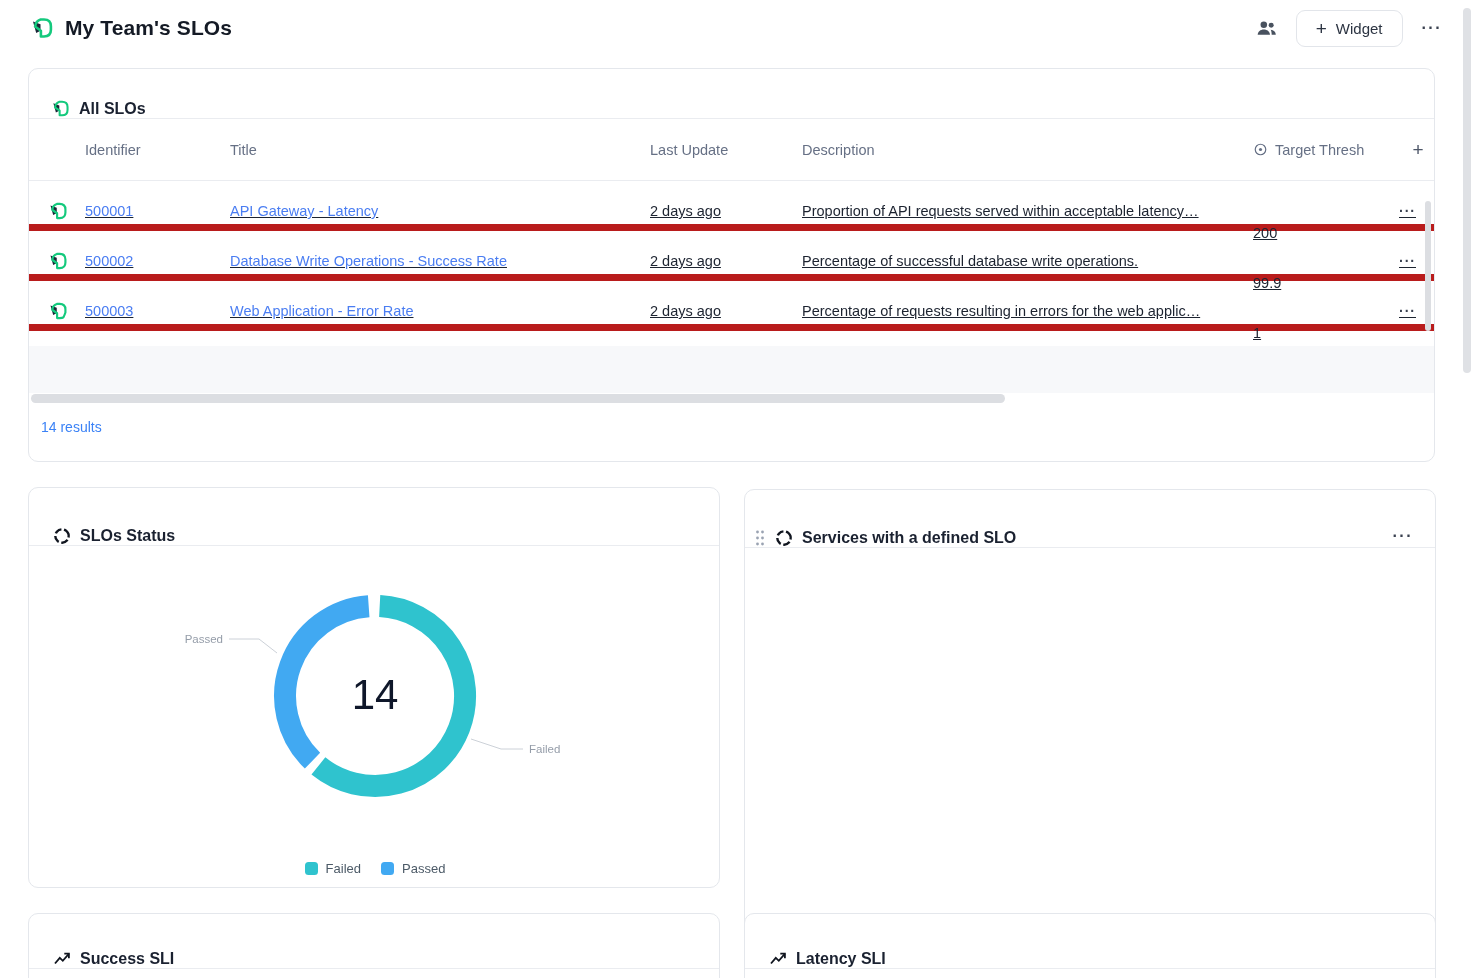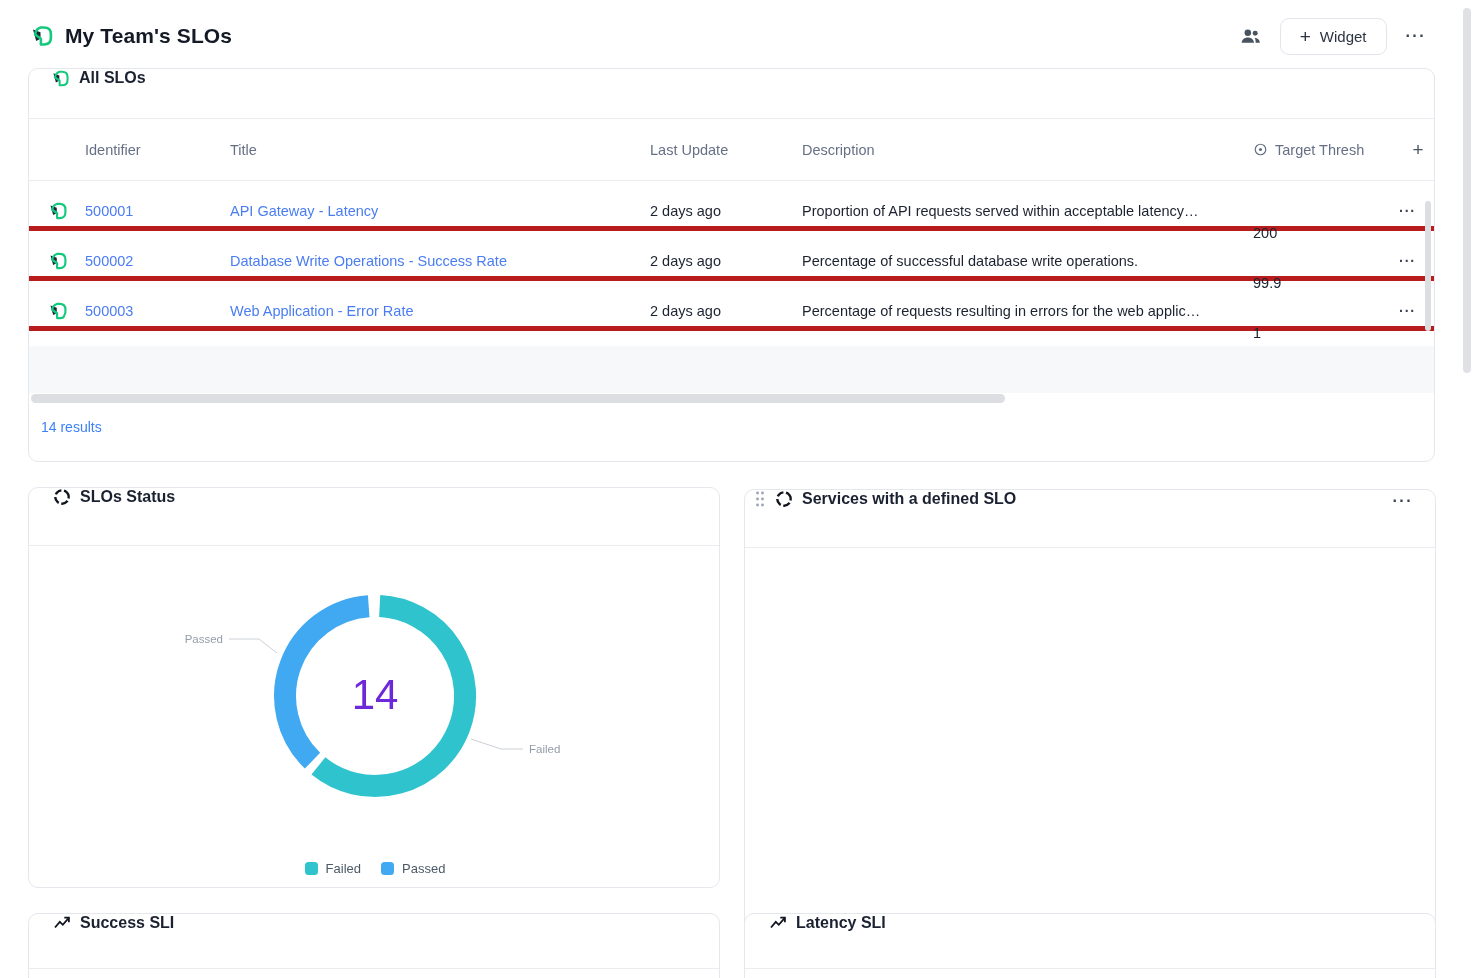--- a/index.html
+++ b/index.html
@@ -3,67 +3,67 @@
 <meta charset="utf-8">
 <style>
   * { box-sizing: border-box; }
   html,body { margin:0; padding:0; }
   body {
     width:1474px; height:978px; position:relative; overflow:hidden;
     background:#ffffff; color:#1b222e;
     font-family:"Liberation Sans","DejaVu Sans",sans-serif;
   }
   
-  .app-header { position:absolute; top:8px; left:0; right:0; height:56px;
+  .app-header { position:absolute; top:0; left:0; right:0; height:56px;
     display:flex; align-items:center; justify-content:space-between;
-    padding:0 44px 0 30px; }
+    padding:0 28px 0 30px; }
   .hd-left { display:flex; align-items:center; gap:11px; }
   .page-title { font-size:21px; font-weight:700; color:#141a25; margin:0; letter-spacing:.1px; }
   .hd-right { display:flex; align-items:center; gap:15px; }
   .icon-btn { background:none; border:none; padding:3px; cursor:pointer; display:flex; align-items:center; }
   .widget-btn { display:flex; align-items:center; gap:9px; height:37px; padding:0 19px;
     border:1px solid #e2e5ea; border-radius:9px; background:#fff; cursor:pointer;
     font-family:inherit; font-size:15px; color:#2c3442; }
   .widget-btn .plus-glyph { font-size:19px; line-height:1; color:#2c3442; font-weight:400; }
   .more-btn { background:none; border:none; cursor:pointer; font-family:inherit;
     font-size:16px; letter-spacing:1.5px; color:#3a4150; padding:2px 4px; font-weight:700; }
   
   .card { position:absolute; background:#fff; border:1px solid #e4e7ec; border-radius:10px; overflow:hidden; }
-  .card-hd { display:flex; align-items:flex-start; gap:9px; border-bottom:1px solid #eaecf0; }
+  .card-hd { display:flex; align-items:flex-end; gap:9px; border-bottom:1px solid #eaecf0; }
   .card-title { font-size:16px; font-weight:600; color:#1a2130; }
   
   .table-card { left:28px; top:68px; width:1407px; height:394px; }
   .table-card .card-hd { height:50px; padding-left:22px; }
   .tgrid { display:grid; grid-template-columns:56px 145px 420px 152px 423px 160px auto; align-items:center; }
   .thead { height:62px; border-bottom:1px solid #eaecf0; color:#667085; font-size:14.5px; }
   .th { display:flex; align-items:center; gap:7px; }
   .th-target { padding-left:28px; }
   .th-plus { background:none; border:none; cursor:pointer; color:#4d5668; font-size:19px;
     font-family:inherit; padding:0 0 0 17px; line-height:1; font-weight:400; }
-  .trow { height:50px; border-bottom:5px solid #b91c1c; font-size:14.5px; color:#1c2330; }
+  .trow { height:50px; border-bottom:7px solid #b91c1c; font-size:14.5px; color:#1c2330;text-decoration:underline; }
   .cell-icon { padding-left:19px; display:flex; align-items:center; }
   .cell-target { padding-left:28px;margin-top:44px; }
   .cell-desc { white-space:nowrap; overflow:hidden; text-overflow:ellipsis; padding-right:12px; }
   .row-link { color:#4a7df2; text-decoration:none; cursor:pointer; white-space:nowrap; overflow:hidden; text-overflow:ellipsis; padding-right:10px; }
   .row-more { background:none; border:none; cursor:pointer; font-family:inherit; text-align:left;
     color:#3a4150; font-size:14px; letter-spacing:1px; font-weight:700; padding:0 0 0 14px; }
   .tbl-band { position:absolute; left:0; right:0; top:277px; height:47px; background:#f7f8fa; }
   .h-thumb { position:absolute; left:2px; top:325px; width:974px; height:9px; border-radius:5px; background:#dcdee2; cursor:pointer; }
   .tbl-vthumb { position:absolute; right:3px; top:132px; width:6px; height:130px; border-radius:3px; background:#dcdee2; cursor:pointer; }
   .tbl-footer { position:absolute; left:12px; top:350px; font-size:14px; color:#3b82f6; }
   
   .pie-left  { left:28px;  top:487px; width:692px; height:401px; }
   .pie-right { left:744px; top:489px; width:692px; height:506px; }
   .pie-hd { height:58px; padding:0 18px 0 24px; }
   .pie-hd-right { padding-left:9px; }
   .pie-hd .spacer { flex:1; }
   .pie-body { position:absolute; left:0; top:58px; width:692px; height:343px; }
   .donut-svg { position:absolute; left:0; top:0; }
   .donut-num { position:absolute; left:0; right:0; top:128px; text-align:center;
-    font-size:42px; line-height:1; color:#6d28d9; font-weight:400; }
+    font-size:42px; line-height:1; color:#0f172a; font-weight:400; }
   .callout-label { font-size:11.5px; fill:#959da9; }
   .legend { position:absolute; left:0; right:0; bottom:13px; display:flex; justify-content:center;
     align-items:center; gap:20px; font-size:13px; color:#4c5a67; }
   .legend-item { display:flex; align-items:center; gap:8px; cursor:pointer; }
   
   .sli-left  { left:28px;  top:913px; width:692px; height:160px; }
   .sli-right { left:744px; top:913px; width:692px; height:160px; }
   .sli-hd { height:55px; padding-left:24px; }
   
   .page-vthumb { position:absolute; left:1463px; top:8px; width:8px; height:365px;

